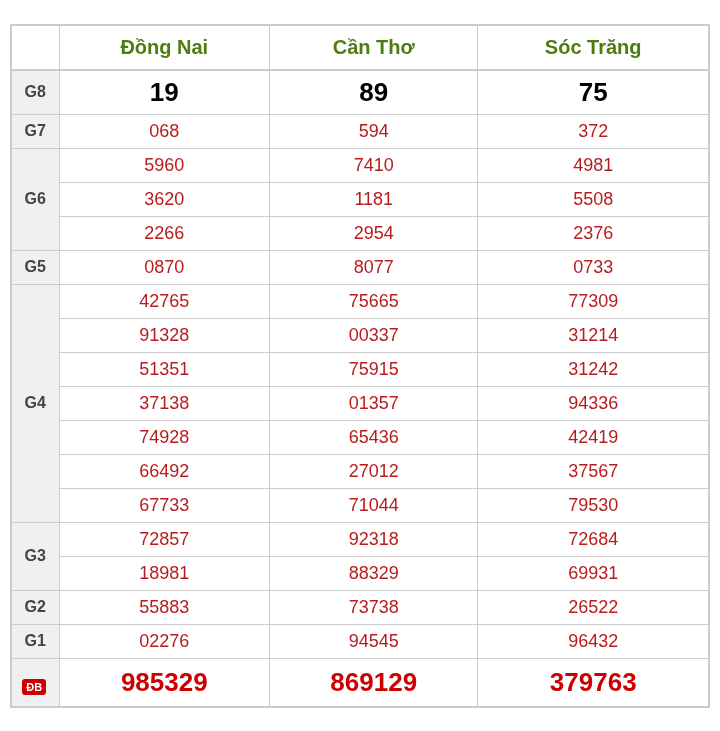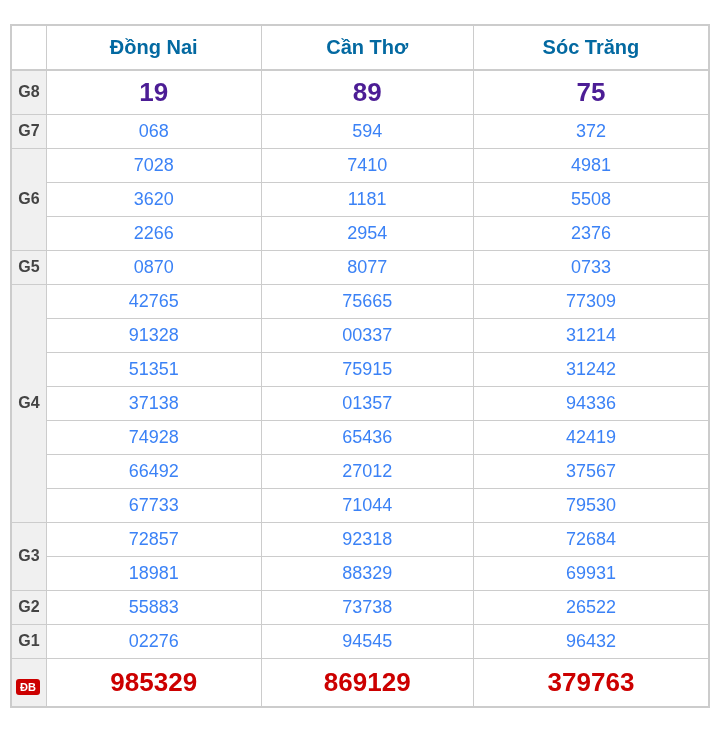--- a/index.html
+++ b/index.html
@@ -17,45 +17,45 @@
       border-collapse: collapse;
       font-size: 18px;
     }
     .lottery-table th, .lottery-table td {
       border: 1px solid #ccc;
       text-align: center;
       padding: 6px 4px;
     }
     .header-row th {
       background: #fff;
-      color: #0369a1;
+      color: #4d7c0f;
       font-weight: bold;
       font-size: 20px;
       padding: 10px 4px;
       border-bottom: 2px solid #ccc;
     }
     .label-cell {
       background: #f0f0f0;
       color: #444;
       font-weight: bold;
       font-size: 16px;
-      width: 35px;
+      width: 48px;
     }
     .g8-val {
-      color: #4c1d95;
+      color: #000000;
       font-weight: bold;
       font-size: 26px;
     }
     .special-val {
       color: #cc0000;
       font-weight: bold;
       font-size: 26px;
     }
     .normal-val {
-      color: #3b82f6;
+      color: #b91c1c;
       font-size: 18px;
     }
     .footer-row td {
       background: #fff;
       color: #cc0000;
       font-weight: bold;
       font-size: 26px;
       padding: 8px 4px;
       margin-top: 43px;
     }
@@ -90,21 +90,21 @@
         <td class="g8-val">75</td>
       </tr>
       <tr>
         <td class="label-cell">G7</td>
         <td class="normal-val">068</td>
         <td class="normal-val">594</td>
         <td class="normal-val">372</td>
       </tr>
       <tr>
         <td class="label-cell" rowspan="3">G6</td>
-        <td class="normal-val">7028</td>
+        <td class="normal-val">5960</td>
         <td class="normal-val">7410</td>
         <td class="normal-val">4981</td>
       </tr>
       <tr>
         <td class="normal-val">3620</td>
         <td class="normal-val">1181</td>
         <td class="normal-val">5508</td>
       </tr>
       <tr>
         <td class="normal-val">2266</td>

